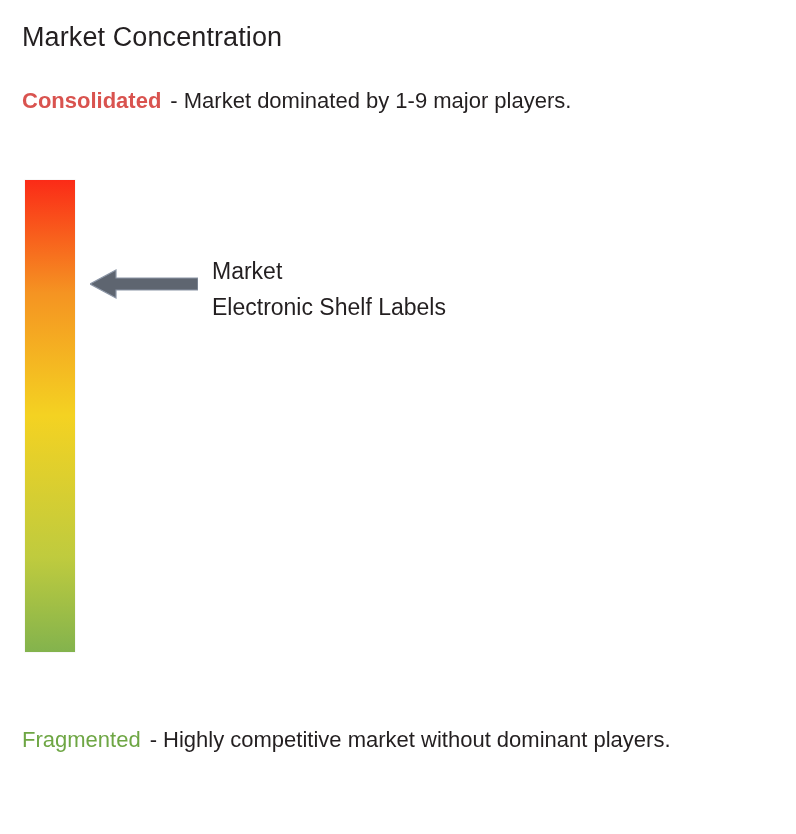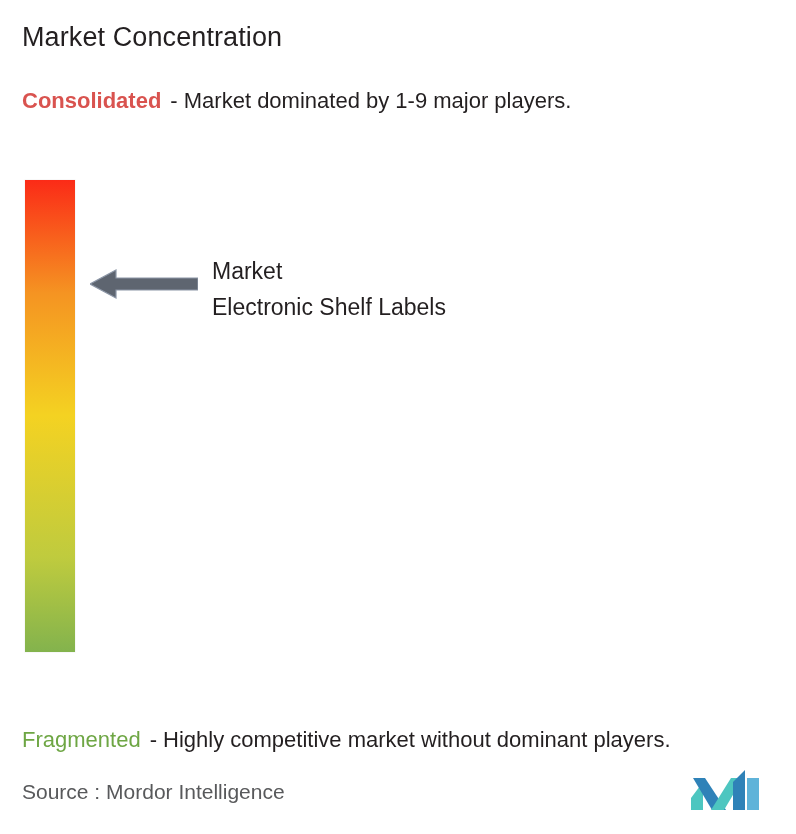--- a/index.html
+++ b/index.html
@@ -164,36 +164,14 @@
 
   <div class="callout-label" style="top: 252.84px;">
     <div>Market</div>
     <div>Electronic Shelf Labels</div>
   </div>
 
   <div class="caption-bottom">
     <span class="kw-fragmented">Fragmented</span><span class="kw-spacer"></span><span>- Highly competitive market without dominant players.</span>
   </div>
 
-  <div class="footer">
-    <div class="source-text">
-      <span>Source :</span>
-      <span>Mordor Intelligence</span>
-    </div>
-    <div class="brand-logo">
-      <svg width="68" height="40" viewBox="0 0 68 40" xmlns="http://www.w3.org/2000/svg">
-
-        <polygon points="0,40 12,40 12,12 0,28" fill="#4dc6c0"></polygon>
-
-        <polygon points="2,8 14,8 35,40 21,40" fill="#2f82b8"></polygon>
-
-        <polygon points="33,40 20,40 40,8 52,8" fill="#4dc6c0"></polygon>
-
-        <polygon points="42,12 54,0 54,40 42,40" fill="#2f82b8"></polygon>
-
-        <polygon points="56,8 68,8 68,40 56,40" fill="#5fb3d9"></polygon>
-
-        <polygon points="56,8 68,8 68,0 56,0" fill="#4dc6c0" opacity="0"></polygon>
-      </svg>
-    </div>
-  </div>
 
 </div>
 
 </body></html>

